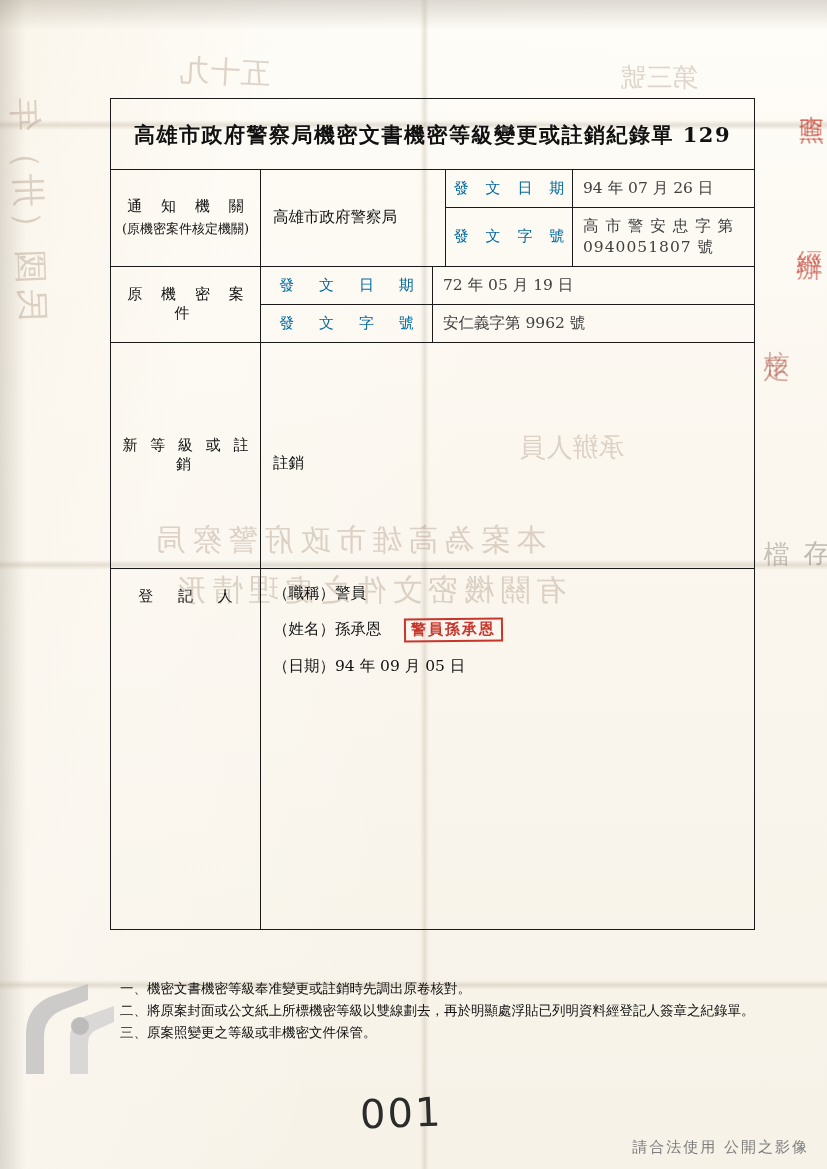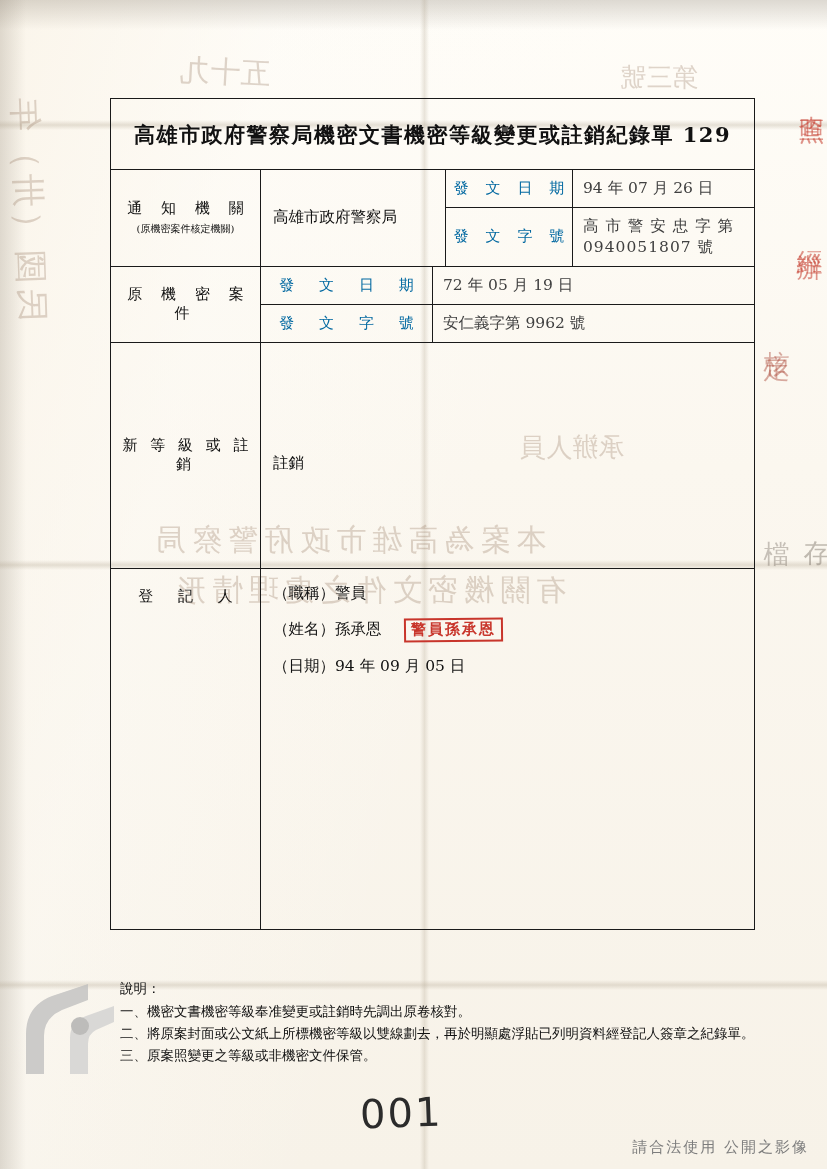--- a/index.html
+++ b/index.html
@@ -114,21 +114,21 @@
     border-right: 1.2px solid #1a1a1a;
     display: flex;
     flex-direction: column;
     align-items: center;
     justify-content: center;
     text-align: center;
     color: #111;
     padding: 6px 4px;
   }
   .lbl .l1 { font-size: 15px; letter-spacing: 7px; text-indent: 7px; }
-  .lbl .l2 { font-size: 10px; letter-spacing: 0px; margin-top: 4px; }
+  .lbl .l2 { font-size: 13px; letter-spacing: 0px; margin-top: 4px; }
 
   .val {
     box-sizing: border-box;
     padding: 10px 12px;
     font-size: 15.5px;
     color: #111;
     display: flex;
     align-items: center;
   }
 
@@ -339,20 +339,19 @@
 
 </div>
 
 <svg class="watermark" viewBox="0 0 120 110">
   <path d="M8 96 L8 56 Q8 28 34 18 L70 6 L70 22 L44 32 Q26 40 26 58 L26 96 Z" fill="#bdbdbd"></path>
   <path d="M52 96 L52 60 Q52 44 68 38 L96 28 L96 44 L78 52 Q70 56 70 66 L70 96 Z" fill="#cfcfcf"></path>
   <circle cx="62" cy="48" r="9" fill="#a9a9a9"></circle>
 </svg>
 
 <div class="notes">
-  <div class="note-head">說明：</div>
   <div class="note-item">一、機密文書機密等級奉准變更或註銷時先調出原卷核對。</div>
   <div class="note-item">二、將原案封面或公文紙上所標機密等級以雙線劃去，再於明顯處浮貼已列明資料經登記人簽章之紀錄單。</div>
   <div class="note-item">三、原案照變更之等級或非機密文件保管。</div>
 </div>
 
 <div class="page-num">001</div>
 <div class="footer-note">請合法使用 公開之影像</div>
 
 </body></html>

